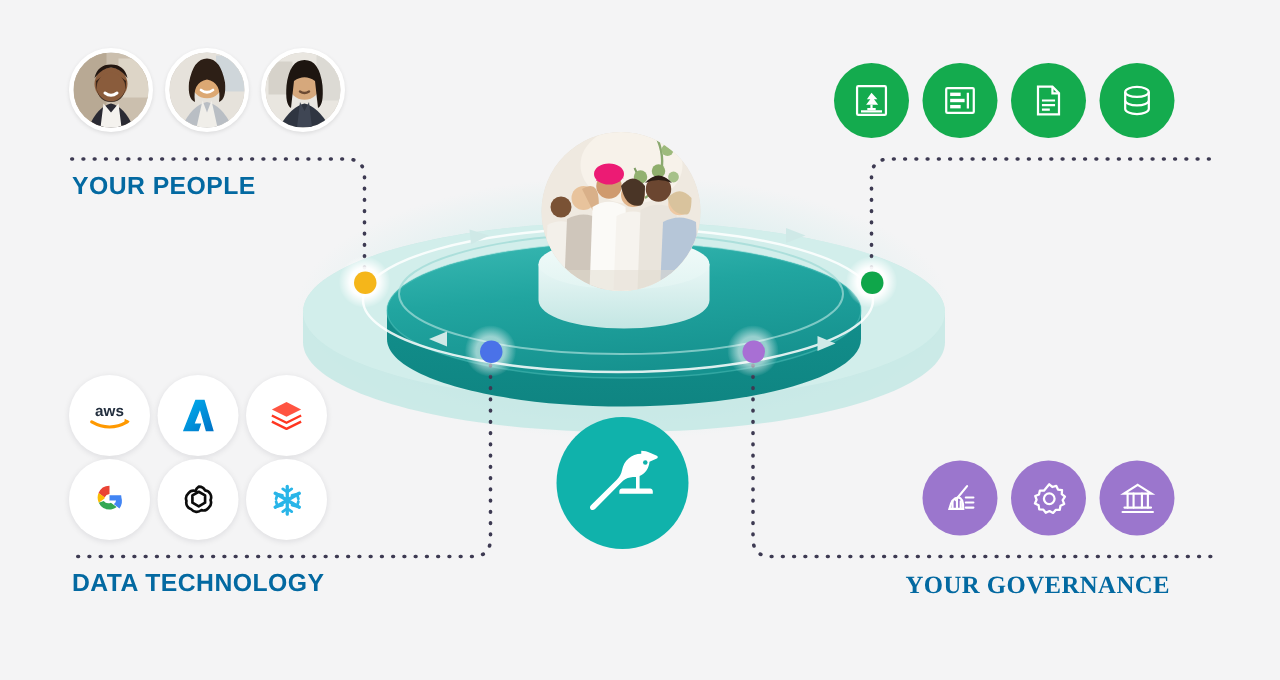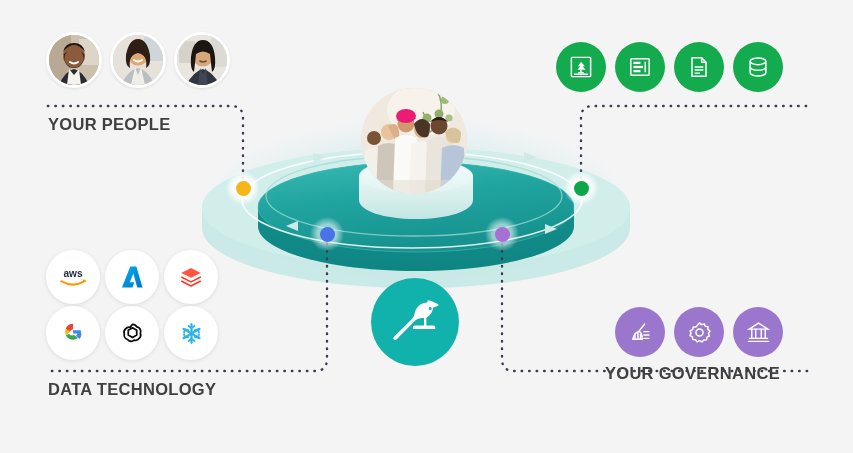--- a/index.html
+++ b/index.html
@@ -17,27 +17,27 @@
 
   
   #platform{position:absolute;left:0;top:0;width:853px;height:453px;}
 
   
   .quad-label{
     position:absolute;
     font-size:16.5px;
     font-weight:bold;
     letter-spacing:.3px;
-    color:#404040;
+    color:#0369a1;
     white-space:nowrap;
   }
   #label-people{left:48px;top:115px;}
   #label-data{right:73px;top:115px;}
   #label-tech{left:48px;top:380px;}
-  #label-gov{right:73px;top:364px;}
+  #label-gov{right:73px;top:380px;font-family:Liberation Serif, serif;}
 
   
   #people-avatars{position:absolute;left:46px;top:32px;display:flex;gap:8px;}
   .avatar{
     width:50px;height:50px;border-radius:50%;
     border:3px solid #ffffff;
     box-shadow:0 1px 3px rgba(0,0,0,.10);
     overflow:hidden;position:relative;background:#cfc9c2;
   }
   .avatar svg{display:block;width:100%;height:100%;}

